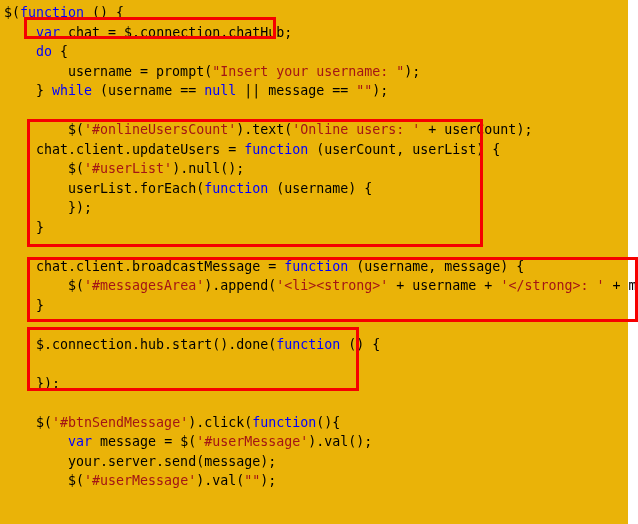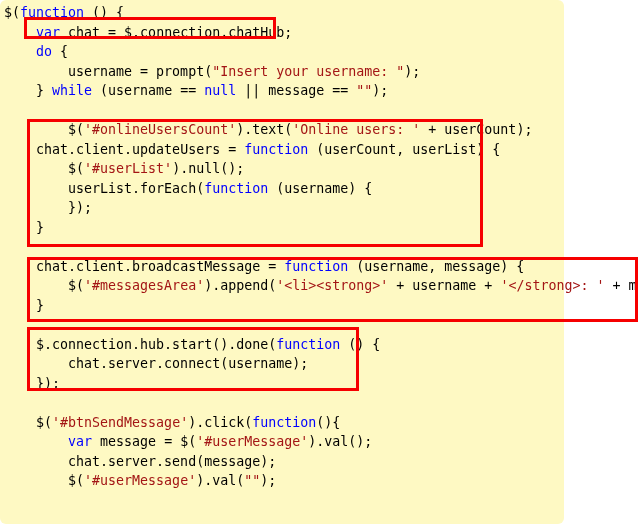--- a/index.html
+++ b/index.html
@@ -8,24 +8,23 @@
     background: #ffffff;
   }
   body {
     width: 638px;
     height: 524px;
     overflow: hidden;
     font-family: "DejaVu Sans Mono", "Liberation Mono", monospace;
   }
   #code-root {
     position: relative;
-    width: 564px;
+    width: 628px;
     height: 524px;
-    background: #fef9c3;
-    border-radius: 6px;
+    background: #eab308;
   }
   .code-lines {
     position: absolute;
     left: 0;
     top: 0;
     width: 638px;
     padding: 3px 0 0 0;
     box-sizing: border-box;
   }
   .code-line {
@@ -64,25 +63,25 @@
       <div class="code-line"><span class="tok-plain">        </span><span class="tok-plain">$(</span><span class="tok-str">'#userList'</span><span class="tok-plain">).null();</span></div>
       <div class="code-line"><span class="tok-plain">        </span><span class="tok-plain">userList.forEach(</span><span class="tok-kw">function</span><span class="tok-plain"> (username) {</span></div>
       <div class="code-line"><span class="tok-plain">        </span><span class="tok-plain">});</span></div>
       <div class="code-line"><span class="tok-plain">    </span><span class="tok-plain">}</span></div>
       <div class="code-line">&nbsp;</div>
       <div class="code-line"><span class="tok-plain">    </span><span class="tok-plain">chat.client.broadcastMessage = </span><span class="tok-kw">function</span><span class="tok-plain"> (username, message) {</span></div>
       <div class="code-line"><span class="tok-plain">        </span><span class="tok-plain">$(</span><span class="tok-str">'#messagesArea'</span><span class="tok-plain">).append(</span><span class="tok-str">'&lt;li&gt;&lt;strong&gt;'</span><span class="tok-plain"> + username + </span><span class="tok-str">'&lt;/strong&gt;: '</span><span class="tok-plain"> + message);</span></div>
       <div class="code-line"><span class="tok-plain">    </span><span class="tok-plain">}</span></div>
       <div class="code-line">&nbsp;</div>
       <div class="code-line"><span class="tok-plain">    </span><span class="tok-plain">$.connection.hub.start().done(</span><span class="tok-kw">function</span><span class="tok-plain"> () {</span></div>
-      <div class="code-line"><span class="tok-plain">        </span><span class="tok-plain">chat.server.connect(username);</span></div>
+      <div class="code-line"><span class="tok-plain">        </span></div>
       <div class="code-line"><span class="tok-plain">    </span><span class="tok-plain">});</span></div>
       <div class="code-line">&nbsp;</div>
       <div class="code-line"><span class="tok-plain">    </span><span class="tok-plain">$(</span><span class="tok-str">'#btnSendMessage'</span><span class="tok-plain">).click(</span><span class="tok-kw">function</span><span class="tok-plain">(){</span></div>
       <div class="code-line"><span class="tok-plain">        </span><span class="tok-kw">var</span><span class="tok-plain"> message = $(</span><span class="tok-str">'#userMessage'</span><span class="tok-plain">).val();</span></div>
-      <div class="code-line"><span class="tok-plain">        </span><span class="tok-plain">chat.server.send(message);</span></div>
+      <div class="code-line"><span class="tok-plain">        </span><span class="tok-plain">your.server.send(message);</span></div>
       <div class="code-line"><span class="tok-plain">        </span><span class="tok-plain">$(</span><span class="tok-str">'#userMessage'</span><span class="tok-plain">).val(</span><span class="tok-str">""</span><span class="tok-plain">);</span></div>
     </div>
 <div class="highlight-box" style="left: 24px; top: 17px; width: 252px; height: 22px; border-color: rgb(246, 0, 0);"></div>
     <div class="highlight-box" style="left: 27px; top: 119px; width: 456px; height: 128px; border-color: rgb(246, 0, 0);"></div>
     <div class="highlight-box" style="left: 27px; top: 257px; width: 611px; height: 65px; border-color: rgb(246, 0, 0);"></div>
     <div class="highlight-box" style="left: 27px; top: 327px; width: 332px; height: 64px; border-color: rgb(246, 0, 0);"></div>
   </div>
 
 </body></html>

